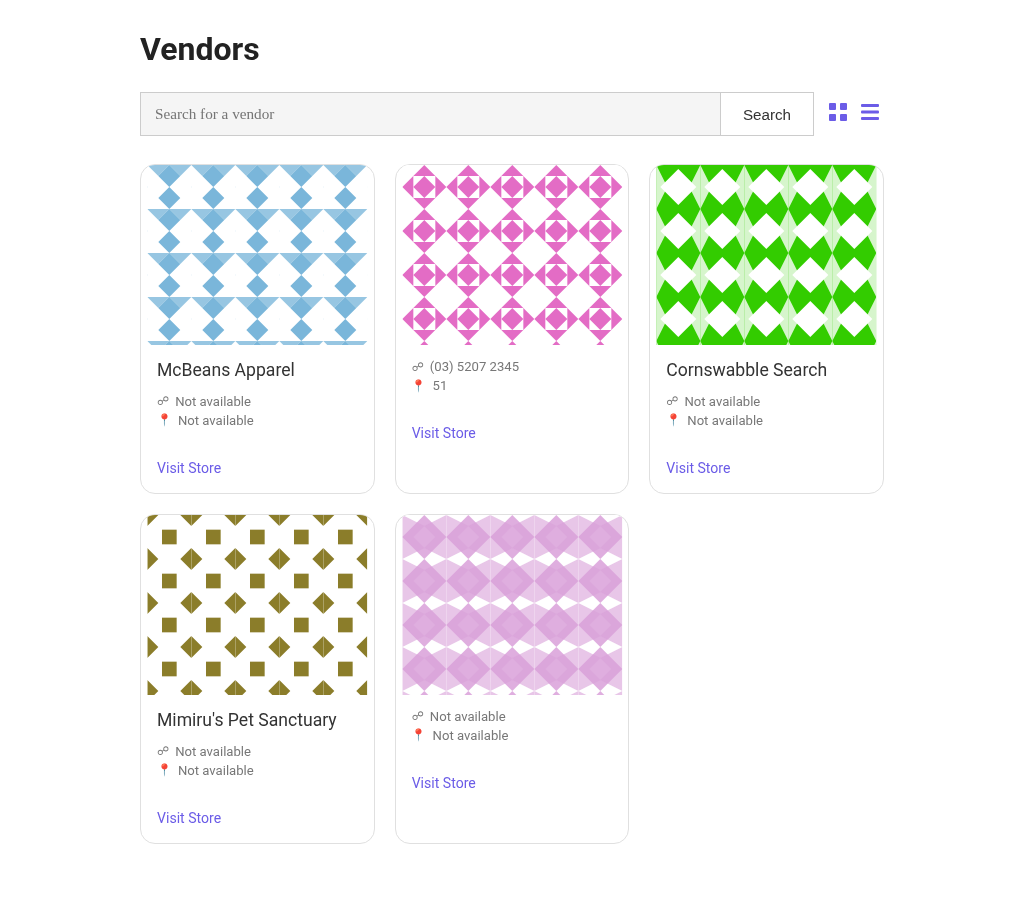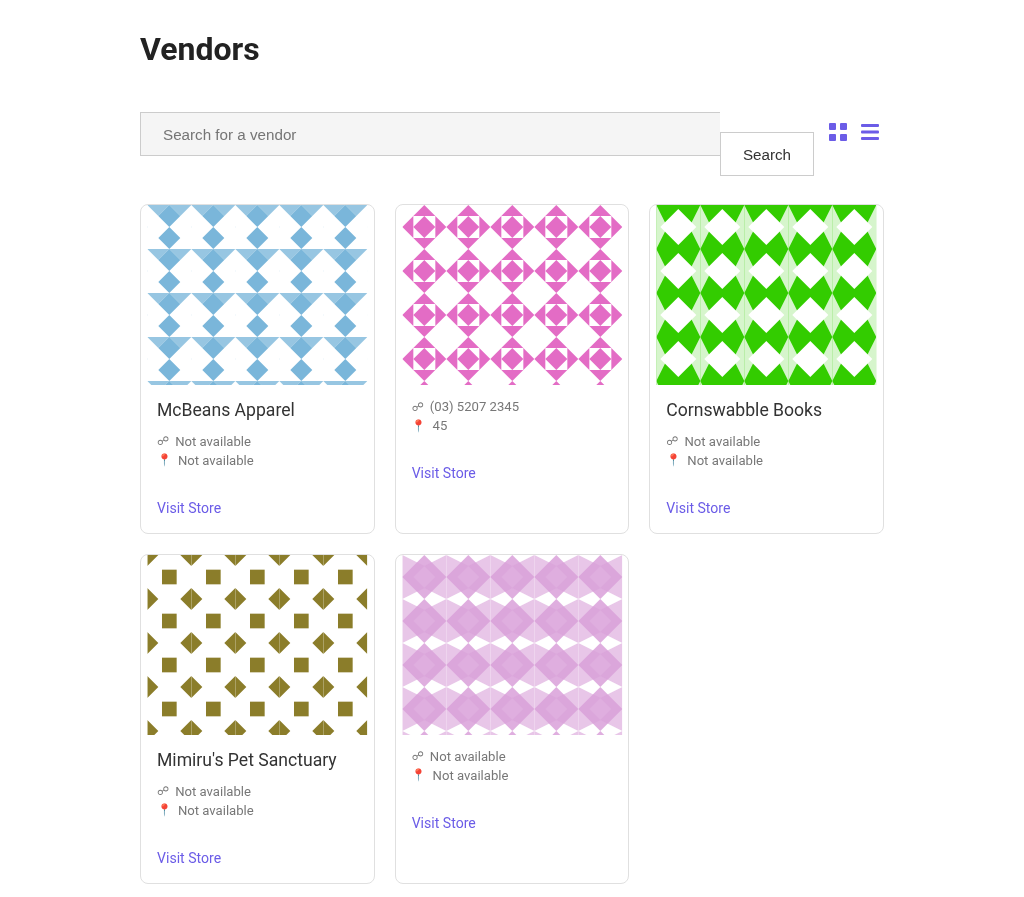--- a/index.html
+++ b/index.html
@@ -16,38 +16,38 @@
       color: #222;
     }
     .search-bar {
       display: flex;
       align-items: center;
       gap: 0;
       margin-bottom: 28px;
     }
     .search-input {
       flex: 1;
-      padding: 10px 22px;
+      padding: 10px 14px;
       border: 1px solid #ccc;
       border-right: none;
       font-size: 0.95rem;
       color: #888;
       outline: none;
       height: 44px;
       background: #f5f5f5;
+      font-family: Liberation Serif, serif;
     }
     .search-button {
       padding: 10px 22px;
       background: #fff;
       border: 1px solid #ccc;
       font-size: 0.95rem;
       cursor: pointer;
       height: 44px;
       color: #333;
-      margin-top: 40px;
     }
     .view-toggles {
       display: flex;
       align-items: center;
       gap: 4px;
       margin-left: 10px;
     }
     .view-toggle-btn {
       background: none;
       border: none;
@@ -57,21 +57,21 @@
       font-size: 1.2rem;
       line-height: 1;
     }
     .vendor-grid {
       display: grid;
       grid-template-columns: repeat(3, 1fr);
       gap: 20px;
     }
     .vendor-card {
       border: 1px solid #e0e0e0;
-      border-radius: 8px;
+      border-radius: 15px;
       overflow: hidden;
       background: #fff;
     }
     .vendor-info {
       padding: 14px 16px 16px;
     }
     .vendor-name {
       font-size: 1.1rem;
       font-weight: 400;
       color: #333;
@@ -556,21 +556,21 @@
       <polygon points="242,231 253,242 242,253 231,242" fill="#e05cbf" opacity="0.9"></polygon>
     </g>
   </svg>
     <div class="vendor-info">
       <div class="vendor-detail">
         <span class="icon">☍</span>
         <span>(03) 5207 2345</span>
       </div>
       <div class="vendor-detail">
         <span class="icon">📍</span>
-        <span>45</span>
+        <span>51</span>
       </div>
       <a href="#" class="visit-store">Visit Store</a>
     </div>
   </div>
     <div class="vendor-card">
     <svg class="pattern" viewBox="0 0 220 180" xmlns="http://www.w3.org/2000/svg">
     <rect width="220" height="180" fill="white"></rect>
     <clipPath id="clip-green">
           <rect width="220" height="180"></rect>
         </clipPath>
@@ -750,21 +750,21 @@
       <polygon points="176,220 187,242 176,264" fill="white" opacity="0.8"></polygon>
       <polygon points="220,220 209,242 220,264" fill="white" opacity="0.8"></polygon>
 
       <rect x="220" y="220" width="44" height="44" fill="#33cc00"></rect>
       <polygon points="242,224 260,242 242,260 224,242" fill="white"></polygon>
       <polygon points="220,220 231,242 220,264" fill="white" opacity="0.8"></polygon>
       <polygon points="264,220 253,242 264,264" fill="white" opacity="0.8"></polygon>
     </g>
   </svg>
     <div class="vendor-info">
-      <div class="vendor-name">Cornswabble Books</div>
+      <div class="vendor-name">Cornswabble Search</div>
       <div class="vendor-detail">
         <span class="icon">☍</span>
         <span>Not available</span>
       </div>
       <div class="vendor-detail">
         <span class="icon">📍</span>
         <span>Not available</span>
       </div>
       <a href="#" class="visit-store">Visit Store</a>
     </div>

